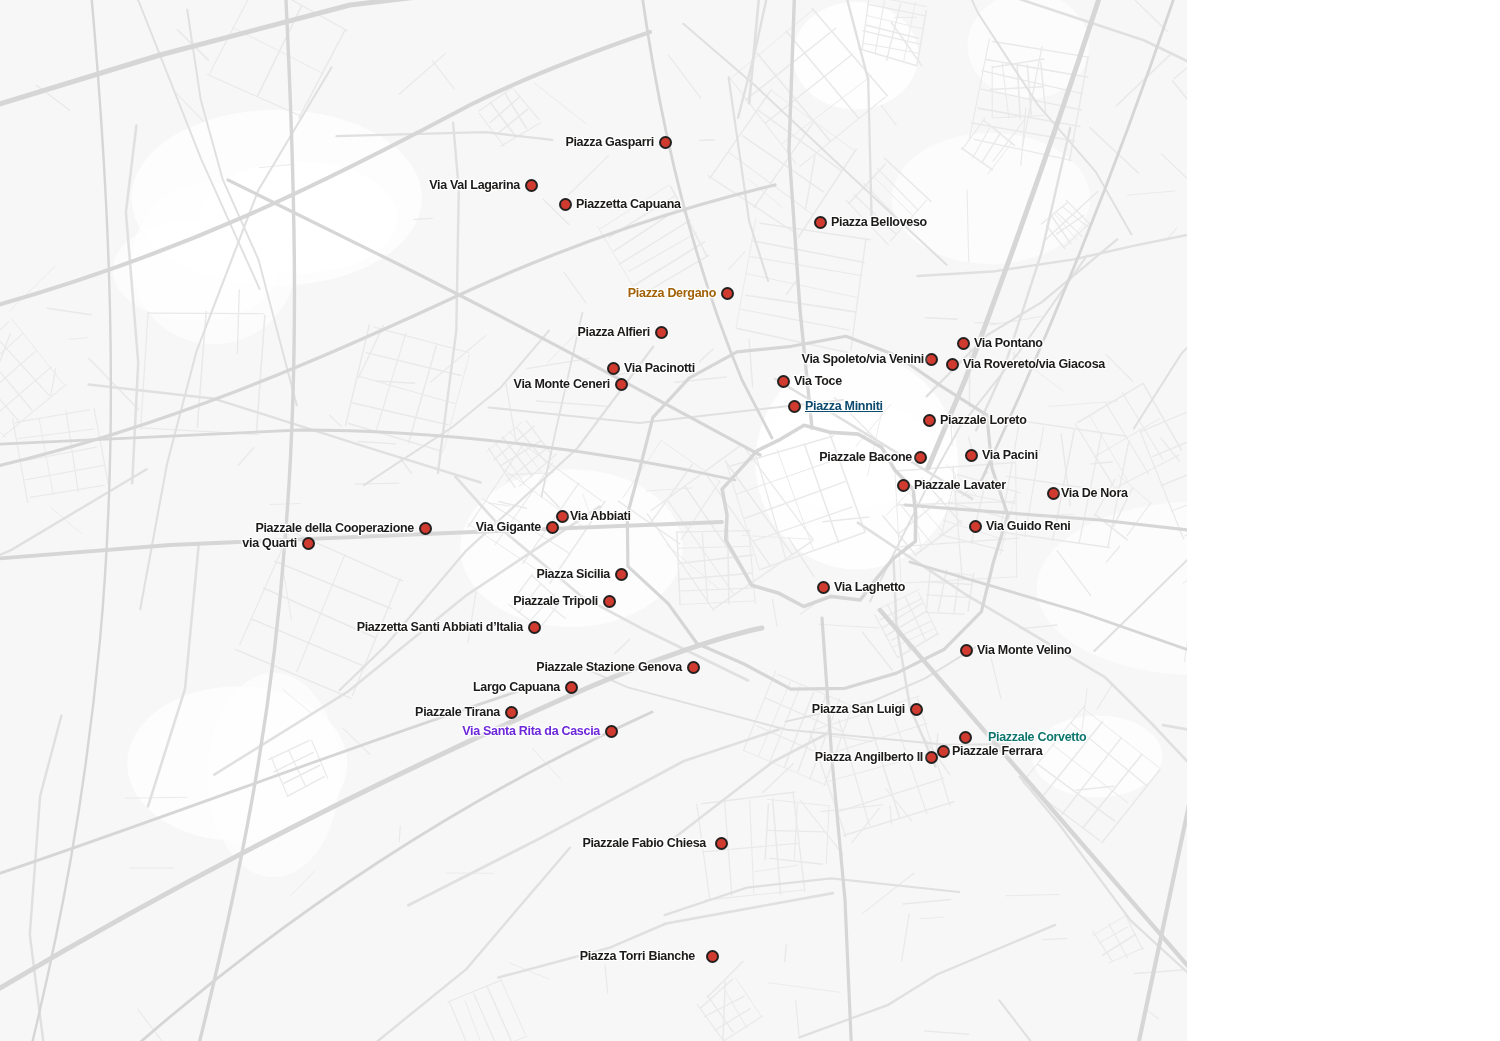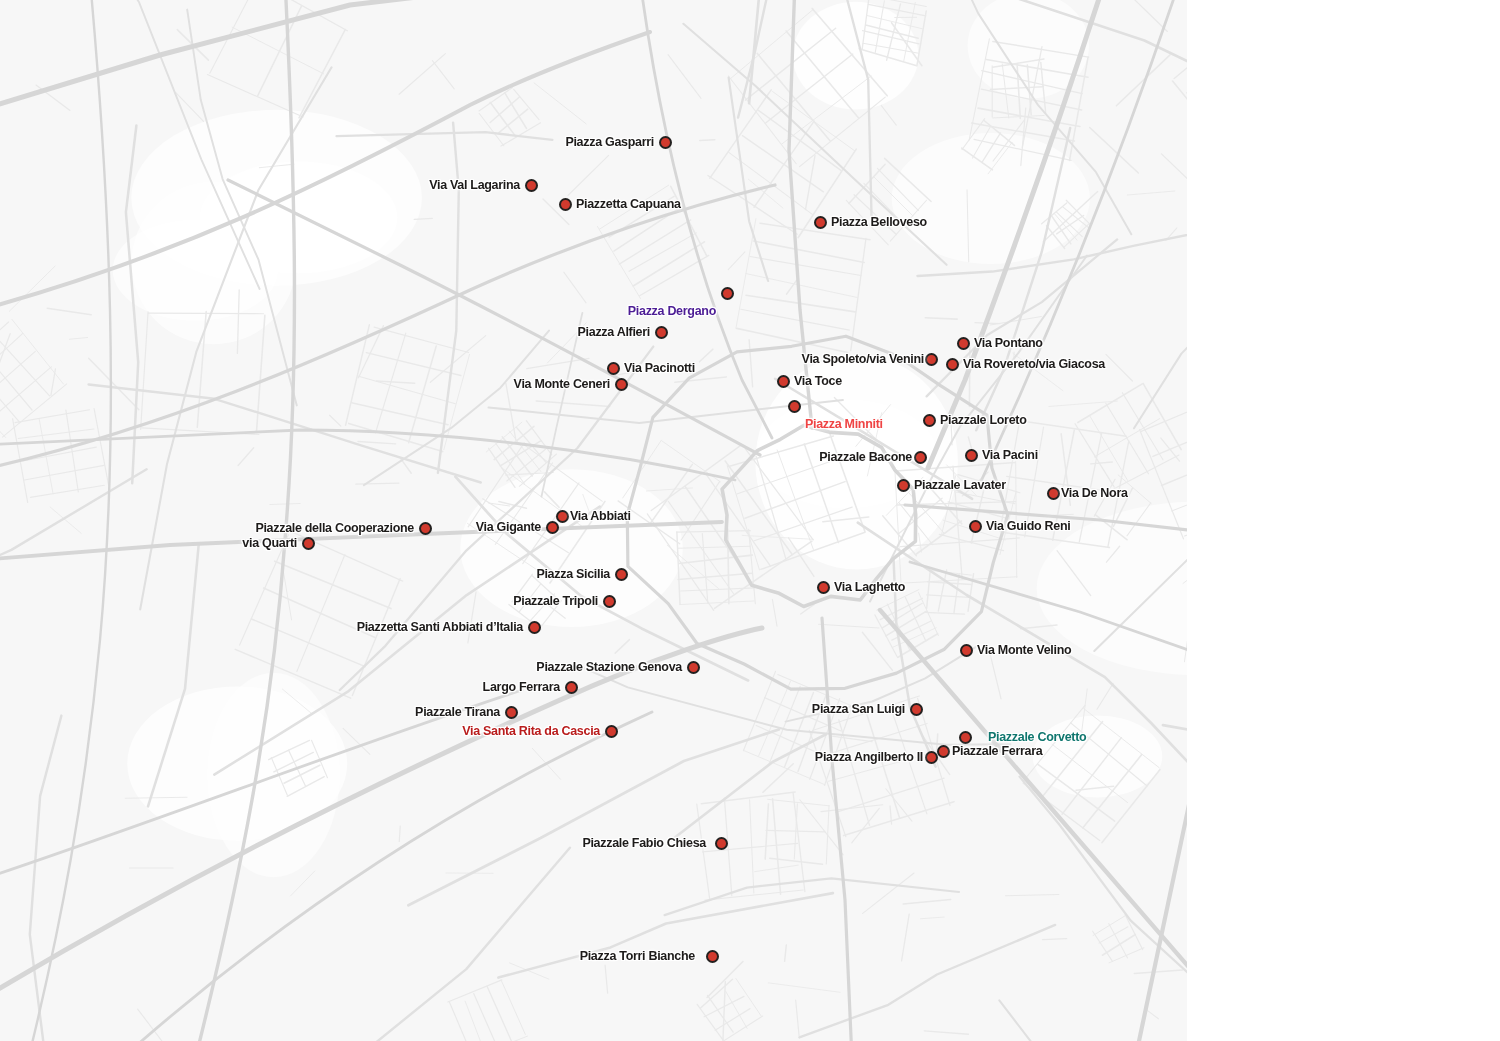--- a/index.html
+++ b/index.html
@@ -666,21 +666,21 @@
       <div class="marker">
         <span class="marker-dot" style="left: 558.5px; top: 197.5px; background: rgb(209, 58, 46); border-color: rgb(35, 32, 31); border-width: 2px;"></span>
         <span class="marker-label side-right" style="color: rgb(29, 27, 26); left: 576px; top: 204px;">Piazzetta Capuana</span>
       </div>
       <div class="marker">
         <span class="marker-dot" style="left: 813.5px; top: 215.5px; background: rgb(209, 58, 46); border-color: rgb(35, 32, 31); border-width: 2px;"></span>
         <span class="marker-label side-right" style="color: rgb(29, 27, 26); left: 831px; top: 222px;">Piazza Belloveso</span>
       </div>
       <div class="marker">
         <span class="marker-dot" style="left: 720.5px; top: 286.5px; background: rgb(209, 58, 46); border-color: rgb(35, 32, 31); border-width: 2px;"></span>
-        <span class="marker-label side-left" style="color: #4c1d95; left: 716px; top: 311px; padding-left: 8px;">Piazza Dergano</span>
+        <span class="marker-label side-left" style="color: #a16207; left: 716px; top: 293px; padding-left: 8px;">Piazza Dergano</span>
       </div>
       <div class="marker">
         <span class="marker-dot" style="left: 654.5px; top: 325.5px; background: rgb(209, 58, 46); border-color: rgb(35, 32, 31); border-width: 2px;"></span>
         <span class="marker-label side-left" style="color: rgb(29, 27, 26); left: 650px; top: 332px;">Piazza Alfieri</span>
       </div>
       <div class="marker">
         <span class="marker-dot" style="left: 956.5px; top: 336.5px; background: rgb(209, 58, 46); border-color: rgb(35, 32, 31); border-width: 2px;"></span>
         <span class="marker-label side-right" style="color: rgb(29, 27, 26); left: 974px; top: 343px;">Via Pontano</span>
       </div>
       <div class="marker">
@@ -698,21 +698,21 @@
       <div class="marker">
         <span class="marker-dot" style="left: 776.5px; top: 374.5px; background: rgb(209, 58, 46); border-color: rgb(35, 32, 31); border-width: 2px;"></span>
         <span class="marker-label side-right" style="color: rgb(29, 27, 26); left: 794px; top: 381px;">Via Toce</span>
       </div>
       <div class="marker">
         <span class="marker-dot" style="left: 614.5px; top: 377.5px; background: rgb(209, 58, 46); border-color: rgb(35, 32, 31); border-width: 2px;"></span>
         <span class="marker-label side-left" style="color: rgb(29, 27, 26); left: 610px; top: 384px;">Via Monte Ceneri</span>
       </div>
       <div class="marker">
         <span class="marker-dot" style="left: 787.5px; top: 399.5px; background: rgb(209, 58, 46); border-color: rgb(35, 32, 31); border-width: 2px;"></span>
-        <span class="marker-label side-right" style="color: #ef4444; left: 805px; top: 424px;">Piazza Minniti</span>
+        <span class="marker-label side-right" style="color: #0c4a6e; left: 805px; top: 406px; text-decoration: underline;">Piazza Minniti</span>
       </div>
       <div class="marker">
         <span class="marker-dot" style="left: 922.5px; top: 413.5px; background: rgb(209, 58, 46); border-color: rgb(35, 32, 31); border-width: 2px;"></span>
         <span class="marker-label side-right" style="color: rgb(29, 27, 26); left: 940px; top: 420px;">Piazzale Loreto</span>
       </div>
       <div class="marker">
         <span class="marker-dot" style="left: 964.5px; top: 448.5px; background: rgb(209, 58, 46); border-color: rgb(35, 32, 31); border-width: 2px;"></span>
         <span class="marker-label side-right" style="color: rgb(29, 27, 26); left: 982px; top: 455px;">Via Pacini</span>
       </div>
       <div class="marker">
@@ -766,33 +766,33 @@
       <div class="marker">
         <span class="marker-dot" style="left: 959.5px; top: 643.5px; background: rgb(209, 58, 46); border-color: rgb(35, 32, 31); border-width: 2px;"></span>
         <span class="marker-label side-right" style="color: rgb(29, 27, 26); left: 977px; top: 650px;">Via Monte Velino</span>
       </div>
       <div class="marker">
         <span class="marker-dot" style="left: 686.5px; top: 660.5px; background: rgb(209, 58, 46); border-color: rgb(35, 32, 31); border-width: 2px;"></span>
         <span class="marker-label side-left" style="color: rgb(29, 27, 26); left: 682px; top: 667px;">Piazzale Stazione Genova</span>
       </div>
       <div class="marker">
         <span class="marker-dot" style="left: 564.5px; top: 680.5px; background: rgb(209, 58, 46); border-color: rgb(35, 32, 31); border-width: 2px;"></span>
-        <span class="marker-label side-left" style="color: rgb(29, 27, 26); left: 560px; top: 687px;">Largo Ferrara</span>
+        <span class="marker-label side-left" style="color: rgb(29, 27, 26); left: 560px; top: 687px;">Largo Capuana</span>
       </div>
       <div class="marker">
         <span class="marker-dot" style="left: 909.5px; top: 702.5px; background: rgb(209, 58, 46); border-color: rgb(35, 32, 31); border-width: 2px;"></span>
         <span class="marker-label side-left" style="color: rgb(29, 27, 26); left: 905px; top: 709px; padding-left: 26px;">Piazza San Luigi</span>
       </div>
       <div class="marker">
         <span class="marker-dot" style="left: 504.5px; top: 705.5px; background: rgb(209, 58, 46); border-color: rgb(35, 32, 31); border-width: 2px;"></span>
         <span class="marker-label side-left" style="color: rgb(29, 27, 26); left: 500px; top: 712px;">Piazzale Tirana</span>
       </div>
       <div class="marker">
         <span class="marker-dot" style="left: 604.5px; top: 724.5px; background: rgb(209, 58, 46); border-color: rgb(35, 32, 31); border-width: 2px;"></span>
-        <span class="marker-label side-left" style="color: #b91c1c; left: 600px; top: 731px;">Via Santa Rita da Cascia</span>
+        <span class="marker-label side-left" style="color: #6d28d9; left: 600px; top: 731px;">Via Santa Rita da Cascia</span>
       </div>
       <div class="marker">
         <span class="marker-dot" style="left: 958.5px; top: 730.5px; background: rgb(209, 58, 46); border-color: rgb(35, 32, 31); border-width: 2px;"></span>
         <span class="marker-label side-right" style="color: #0f766e; left: 976px; top: 737px; padding-left: 12px;">Piazzale Corvetto</span>
       </div>
       <div class="marker">
         <span class="marker-dot" style="left: 936.5px; top: 744.5px; background: rgb(209, 58, 46); border-color: rgb(35, 32, 31); border-width: 2px;"></span>
         <span class="marker-label side-right" style="color: rgb(29, 27, 26); left: 952px; top: 751px;">Piazzale Ferrara</span>
       </div>
       <div class="marker">

